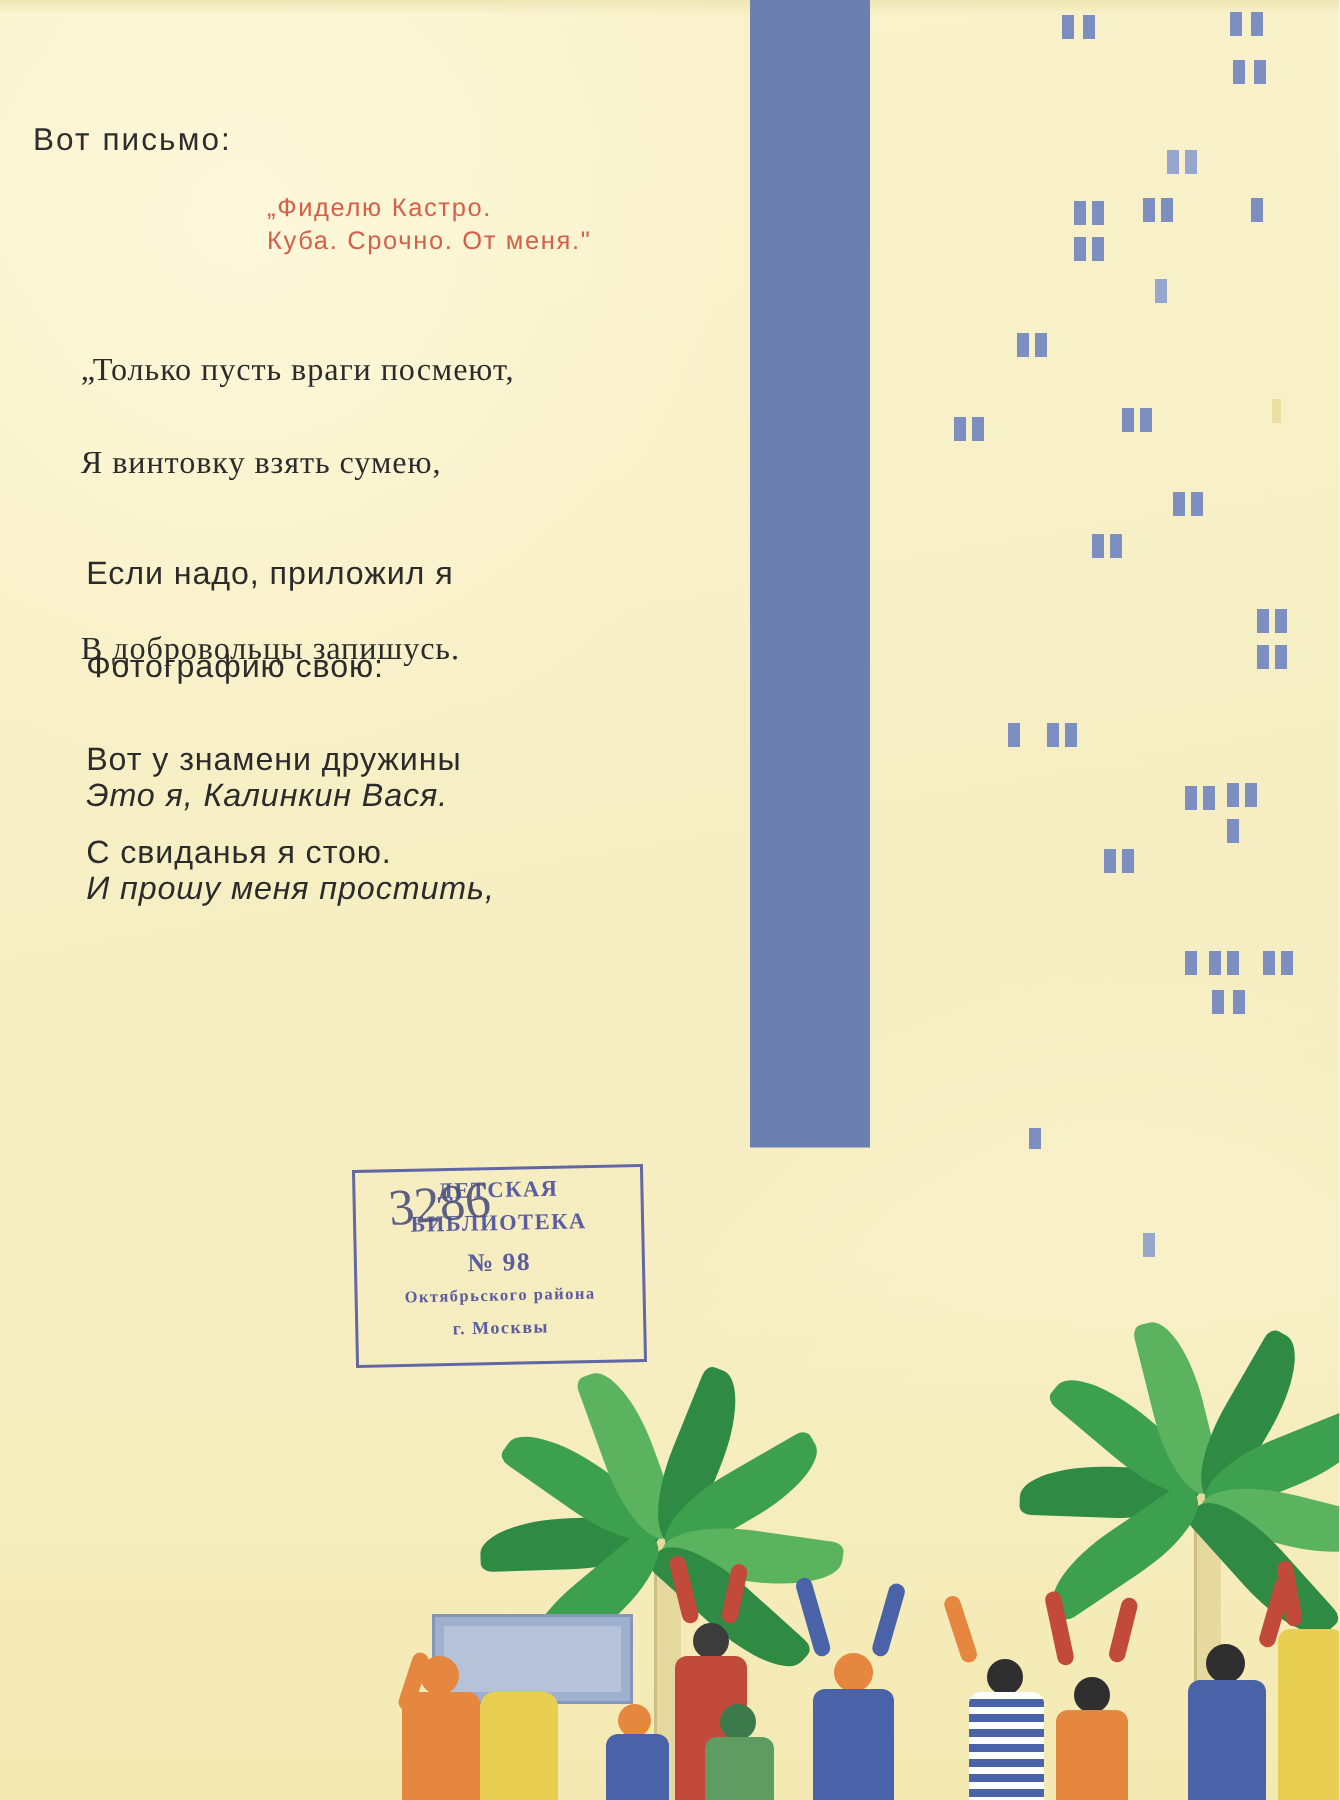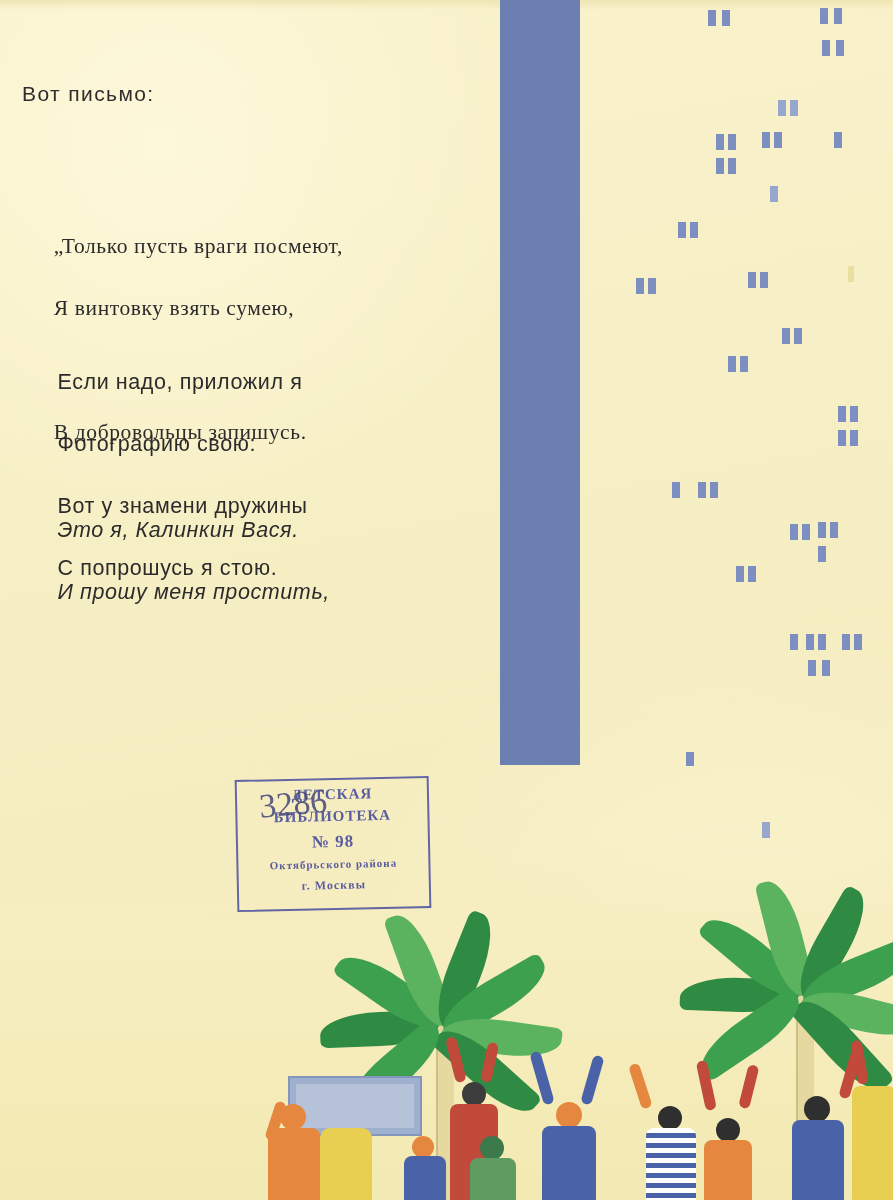--- a/index.html
+++ b/index.html
@@ -335,33 +335,37 @@
 
     <div class="figure" style="left:852px; top:1040px;">
       <div class="arm" style="left:6px; top:0; height:44px; background:#c14a3a; transform: rotate(-10deg);"></div>
       <div class="body" style="left:0; top:46px; width:44px; height:118px; background:#e8cf52; border-radius:8px 8px 0 0;"></div>
     </div>
   </div>
 
   <div class="text-layer">
     <div class="lead">Вот письмо:</div>
 
+    <div class="address">
+      <span>„Фиделю Кастро.</span>
+      <span class="l2">Куба. Срочно. От меня."</span>
+    </div>
 
     <div class="stanza s1">
       <span>„Только пусть враги посмеют,</span><br>
       <span>Я винтовку взять сумею,</span><br>
       <br>
       <span>В добровольцы запишусь.</span>
     </div>
 
     <div class="stanza s2">
       <span>Если надо, приложил я</span><br>
       <span>Фотографию свою:</span><br>
       <span>Вот у знамени дружины</span><br>
-      <span>С попрошусь я стою.</span>
+      <span>С свиданья я стою.</span>
     </div>
 
     <div class="stanza s3">
       <span>Это я, Калинкин Вася.</span><br>
       <span>И прошу меня простить,</span><br>
       <br>
     </div>
 
   </div>
 

